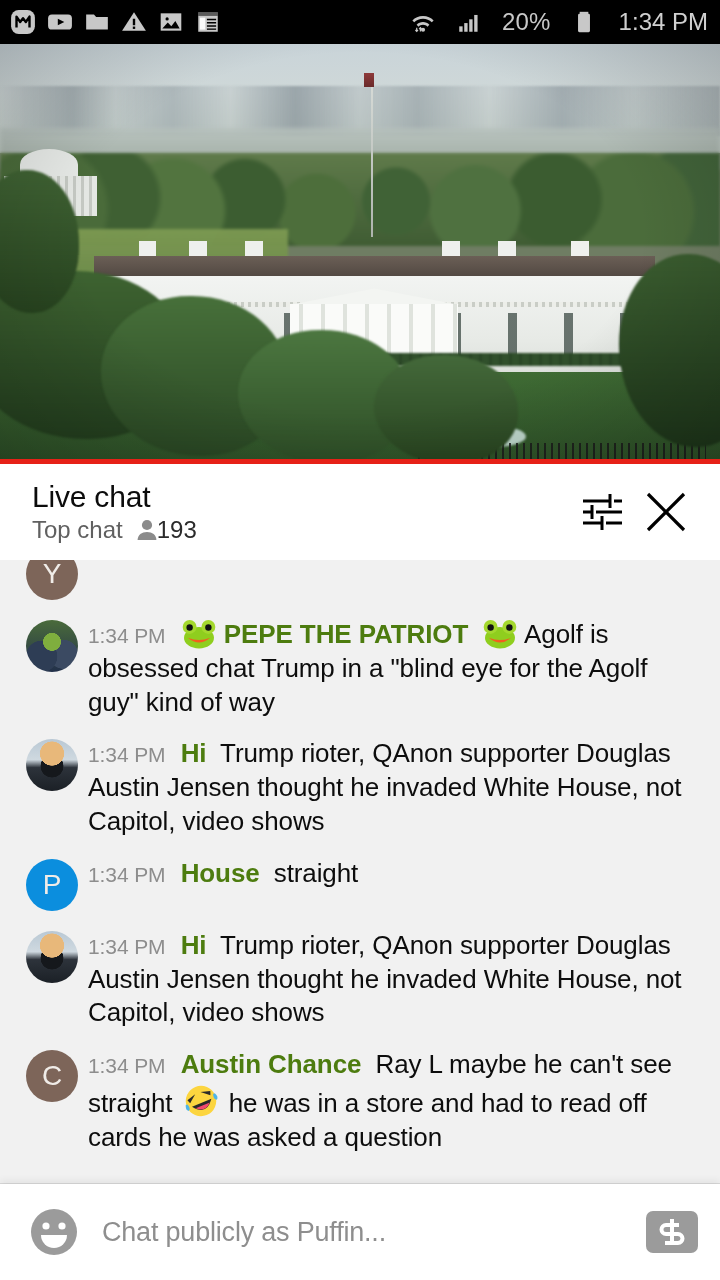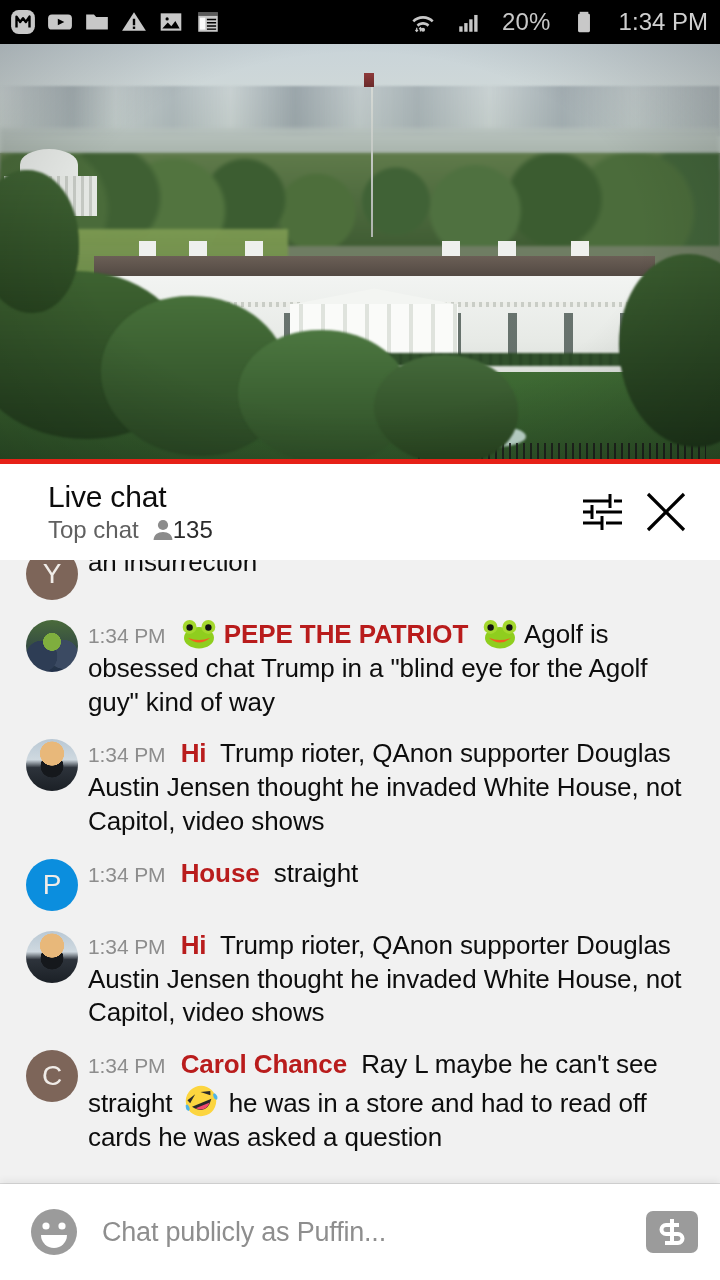--- a/index.html
+++ b/index.html
@@ -96,21 +96,21 @@
               background:linear-gradient(#d8dcd8,#aeb4ae); }
   .flag { position:absolute; left:50.6%; top:7%; width:10px; height:14px;
           background:linear-gradient(#8e3a3a,#6a2a2a); filter:blur(.5px); }
   .vignette { position:absolute; inset:0;
               background:radial-gradient(ellipse at 50% 45%, rgba(0,0,0,0) 55%, rgba(0,0,0,.22) 100%); }
   .progress { position:absolute; left:0; bottom:0; width:100%; height:5px; background:#e62117; }
 
   
   .chat-header {
     flex:0 0 96px; background:#fff; display:flex; align-items:center;
-    padding:0 22px 0 48px; position:relative;
+    padding:0 22px 0 32px; position:relative;
   }
   .ch-titles { flex:1; }
   .ch-title { font-size:30px; color:#0c0c0c; line-height:1.12; letter-spacing:-.2px; }
   .ch-sub { display:flex; align-items:center; gap:0; margin-top:3px; }
   .ch-subtext { font-size:24px; color:#606060; }
   .ch-count { font-size:24px; color:#2b2b2b; }
   .person-ico { width:20px; height:22px; margin-left:14px; }
   .hdr-btn { width:64px; height:64px; display:flex; align-items:center; justify-content:center; }
 
   
@@ -128,21 +128,21 @@
       radial-gradient(circle at 50% 42%, #7fae3e 0 22%, transparent 23%),
       radial-gradient(circle at 30% 70%, #2e3d55 0 30%, transparent 31%),
       radial-gradient(circle at 72% 66%, #3b4a62 0 28%, transparent 29%),
       linear-gradient(#4a6b3b, #22304a); }
   .av-photo-trump { background:
       radial-gradient(circle at 50% 28%, #e8b87a 0 26%, transparent 27%),
       radial-gradient(circle at 50% 52%, #15181c 0 30%, transparent 31%),
       linear-gradient(#b9c8d4 0%, #cfd9e0 40%, #2d333b 55%, #1b2026 100%); }
   .msg-body { flex:1; font-size:26px; line-height:1.30; color:#0d0d0d; letter-spacing:-.1px; }
   .ts { color:#8d8d8d; font-size:21px; margin-right:8px; }
-  .author { font-weight:bold; color:#b91c1c; margin-right:7px; }
+  .author { font-weight:bold; color:#4d7c0f; margin-right:7px; }
   .emoji-badge { display:inline-block; vertical-align:-6px; width:34px; height:30px; margin:0 1px; }
   .rofl { display:inline-block; vertical-align:-8px; width:38px; height:38px; margin:0 2px; }
 
   
   .input-bar {
     flex:0 0 96px; background:#fff; display:flex; align-items:center;
     padding:0 22px 0 28px; gap:22px;
     box-shadow:0 -1px 0 rgba(0,0,0,.10), 0 -4px 7px rgba(0,0,0,.055);
     z-index:3;
   }
@@ -266,21 +266,21 @@
 
   <div class="chat-header">
     <div class="ch-titles">
       <div class="ch-title">Live chat</div>
       <div class="ch-sub">
         <span class="ch-subtext">Top chat</span>
         <svg class="person-ico" viewBox="0 0 20 22">
           <circle cx="10" cy="6" r="5.1" fill="#8b8b8b"></circle>
           <path d="M0.6 21c0-5.2 4.2-8.1 9.4-8.1s9.4 2.9 9.4 8.1z" fill="#8b8b8b"></path>
         </svg>
-        <span class="ch-count">135</span>
+        <span class="ch-count">193</span>
       </div>
     </div>
     <div class="hdr-btn">
       <svg width="42" height="40" viewBox="0 0 42 40">
         <line x1="2" y1="9" x2="28" y2="9" stroke="#000" stroke-width="3"></line>
         <line x1="33" y1="9" x2="41" y2="9" stroke="#000" stroke-width="3"></line>
         <line x1="29" y1="2" x2="29" y2="16" stroke="#000" stroke-width="3"></line>
         <line x1="2" y1="20" x2="10" y2="20" stroke="#000" stroke-width="3"></line>
         <line x1="15" y1="20" x2="41" y2="20" stroke="#000" stroke-width="3"></line>
         <line x1="11" y1="13" x2="11" y2="27" stroke="#000" stroke-width="3"></line>
@@ -295,23 +295,20 @@
         <line x1="40" y1="4" x2="4" y2="40" stroke="#000" stroke-width="3.2"></line>
       </svg>
     </div>
   </div>
 
   <div class="chat-list">
 
     <div class="msg clipped">
       <div class="avatar" style="background:#7d6559">
         <span>Y</span>
-      </div>
-      <div class="msg-body">
-        <span>an insurrection</span>
       </div>
     </div>
 
     <div class="msg">
       <div class="avatar av-photo-frog"></div>
       <div class="msg-body">
         <span class="ts">1:34 PM</span>
         <svg class="emoji-badge" viewBox="0 0 36 32">
           <ellipse cx="18" cy="20" rx="16" ry="11.5" fill="#8fce1e"></ellipse>
           <circle cx="8" cy="8.5" r="7.4" fill="#a4d82e"></circle>
@@ -361,21 +358,21 @@
         <span>Trump rioter, QAnon supporter Douglas Austin Jensen thought he invaded White House, not Capitol, video shows</span>
       </div>
     </div>
 
     <div class="msg">
       <div class="avatar" style="background:#7d6559">
         <span>C</span>
       </div>
       <div class="msg-body">
         <span class="ts">1:34 PM</span>
-        <span class="author">Carol Chance</span>
+        <span class="author">Austin Chance</span>
         <span>Ray L maybe he can't see straight </span>
         <svg class="rofl" viewBox="0 0 40 40">
           <g transform="rotate(-22 20 20)">
             <circle cx="20" cy="20" r="16" fill="#fcd53f"></circle>
             <path d="M7 14 L17 11 L8.5 18z" fill="#2a2a2a"></path>
             <path d="M33 14 L23 11 L31.5 18z" fill="#2a2a2a"></path>
             <path d="M9 22 Q20 37 31 22 z" fill="#2a2a2a"></path>
             <path d="M12 25 Q20 33 28 25 z" fill="#f4496d"></path>
             <path d="M3.5 18 q-2.5 5 0.5 7 q3.5-1.5 1.5-7z" fill="#4fb5e8"></path>
             <path d="M36.5 18 q2.5 5 -0.5 7 q-3.5-1.5 -1.5-7z" fill="#4fb5e8"></path>

